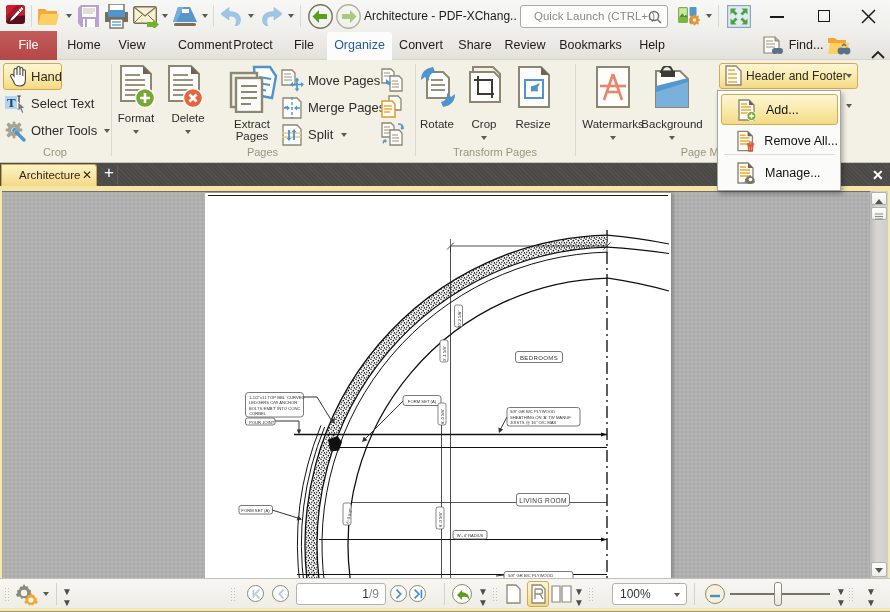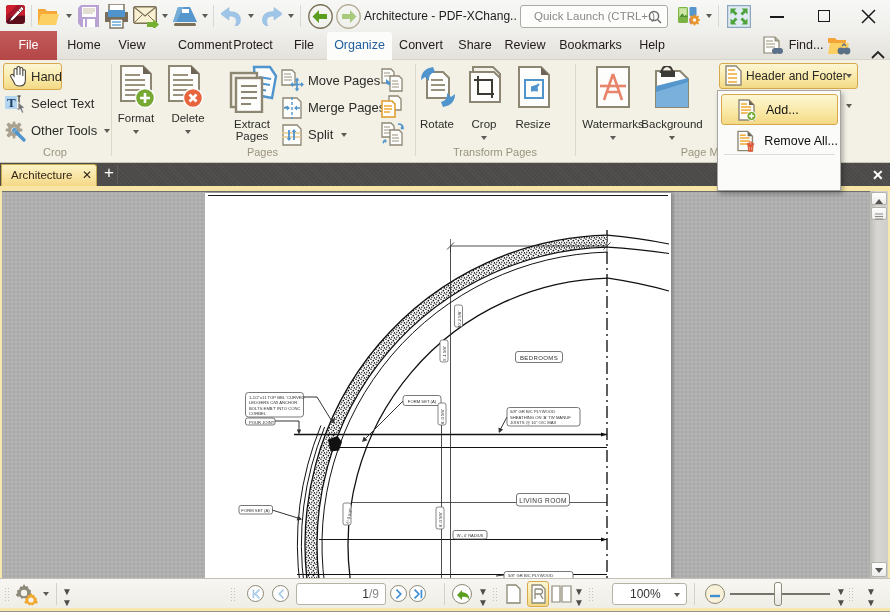--- a/index.html
+++ b/index.html
@@ -19,21 +19,21 @@
 #ribbon{left:0;top:60px;width:890px;height:103px;background:#f3f1e6;border-bottom:1px solid #c9c6b8}
 .rsep{top:4px;width:1px;height:92px;background:#dcd9cb}
 .glabel{top:86px;font-size:11px;color:#9a947e;text-align:center}
 .bigbtn{top:2px;width:58px;text-align:center;font-size:11.5px;color:#2b2b28}
 .biglabel{margin-top:2px;line-height:12px}
 .darr{width:0;height:0;border-left:3.5px solid transparent;border-right:3.5px solid transparent;border-top:4px solid #5c5b55;display:inline-block}
 .smallrow{height:27px;font-size:13px;color:#2b2b28;display:flex;align-items:center;white-space:nowrap}
 .ybtn{background:linear-gradient(#fdf6d4,#f9e9a8 55%,#f3d985);border:1px solid #d7a94c;border-radius:3px}
 
 #tabbar{left:0;top:163px;width:890px;height:23px;background:#4b4a48;background-image:repeating-linear-gradient(45deg,rgba(255,255,255,.04) 0 1px,transparent 1px 3px)}
-#doctab{left:1px;top:1px;width:96px;height:22px;background:linear-gradient(#fdf3c6,#f4d887);border-radius:0 3px 0 0;border:1px solid #c9a94e;border-bottom:none;color:#33271a;font-size:11.5px;line-height:21px;padding-left:9px}
+#doctab{left:1px;top:1px;width:96px;height:22px;background:linear-gradient(#fdf3c6,#f4d887);border-radius:0 3px 0 0;border:1px solid #c9a94e;border-bottom:none;color:#33271a;font-size:11.5px;line-height:21px;padding-left:17px}
 #ystrip{left:0;top:186px;width:890px;height:5px;background:#f6e5a4}
 
 #docarea{left:0;top:191px;width:890px;height:387px;background:#acacac}
 #doctex{left:2px;top:0;width:868px;height:387px;border-top:1px solid #6e6e6c}
 #yleft{left:0;top:191px;width:2px;height:417px;background:#f7e8ac}
 #yright{left:888px;top:191px;width:2px;height:417px;background:#f7e8ac}
 #page{left:205px;top:2px;width:466px;height:385px;background:#fff;box-shadow:2px 0 3px rgba(0,0,0,.25)}
 
 #vscroll{left:870px;top:0;width:18px;height:387px;background:linear-gradient(90deg,#bdbcb9,#d8d7d4 40%,#cfcecb)}
 .sbtn{left:1px;width:16px;background:linear-gradient(#fefefe,#ececea);border:1px solid #b3b1ac;border-radius:2px}
@@ -529,21 +529,21 @@
   <div class="abs ybtn" style="left:527px;top:2px;width:22px;height:26px"></div>
   <svg class="abs" style="left:530px;top:5px" width="17" height="20" viewBox="0 0 17 20">
       <path d="M2 1h9l4 4v14H2z" fill="#fff" stroke="#8d8977" stroke-width="1.3"></path>
       <path d="M5 5v10M5 5h5q2.5 0 2.5 2.5T10 10H5M10 10l3 5" stroke="#8d8977" stroke-width="1.3" fill="none"></path>
     </svg>
   <svg class="abs" style="left:551px;top:5px" width="21" height="20" viewBox="0 0 21 20">
       <path d="M1 2h8v16H1zM11 2h9v16h-9z" fill="#fff" stroke="#8d8977" stroke-width="1.2"></path>
     </svg>
   <div class="chev2 abs" style="left:574px">▼<br>▼</div>
   <div class="grip abs" style="left:588px"></div>
-  <div class="abs" style="left:612px;top:4px;width:75px;height:22px;background:#fff;border:1px solid #b5b3a8;border-radius:3px;font-size:12px;line-height:20px;padding-left:17px">100%
+  <div class="abs" style="left:612px;top:4px;width:75px;height:22px;background:#fff;border:1px solid #b5b3a8;border-radius:3px;font-size:12px;line-height:20px;padding-left:7px">100%
     <span class="darr" style="position:absolute;right:6px;top:9px"></span>
   </div>
   <div class="abs" style="left:694px;top:4px;width:1px;height:22px;background:#d4d2c6"></div>
   <div class="cbtn2 abs" style="left:705px;background:#f8f0d8"><svg width="14" height="14" viewBox="0 0 14 14" style="margin-top:4px">
         <path d="M2 7h10" stroke="#3f8fd2" stroke-width="2.4"></path>
       </svg></div>
   <div class="abs" style="left:730px;top:14px;width:100px;height:1.5px;background:#76736a"></div>
   <div class="abs" style="left:774px;top:3px;width:8px;height:24px;background:linear-gradient(#fff,#e8e7e2);border:1px solid #8d8977;border-radius:3px"></div>
   <div class="chev2 abs" style="left:836px">▼<br>▼</div>
   <div class="grip abs" style="left:848px"></div>
@@ -566,13 +566,22 @@
       <path d="M1 1h10l5 5v15H1z" fill="#fdfdfc" stroke="#8d8673" stroke-width="1.4"></path>
       <path d="M11 1l5 5h-5z" fill="#6e6455"></path>
       <path d="M3 5h6M3 8h10M3 11h10M3 14h10" stroke="#f0a830" stroke-width="1.6"></path>
       <path d="M10.8 15h6.4l-.9 7h-4.6z" fill="#d9502e"></path>
       <rect x="10" y="13.2" width="8" height="1.6" rx=".8" fill="#d9502e"></rect>
       <path d="M12.7 13v-1h2.6v1" stroke="#d9502e" stroke-width="1" fill="none"></path>
       <path d="M12.6 16.5l.3 4M15.4 16.5l-.3 4" stroke="#f6beab" stroke-width=".8"></path>
     </svg>Remove All...
   </div>
   <div class="abs" style="left:6px;top:62.5px;width:111px;height:1px;background:#dddbd4"></div>
+  <div class="mitem abs" style="top:66px">
+    <svg width="19" height="22" viewBox="0 0 19 22">
+      <path d="M1 1h10l5 5v15H1z" fill="#fdfdfc" stroke="#8d8673" stroke-width="1.4"></path>
+      <path d="M11 1l5 5h-5z" fill="#6e6455"></path>
+      <path d="M3 5h6M3 8h10M3 11h10M3 14h10" stroke="#f0a830" stroke-width="1.6"></path>
+      <path d="M13.5 13l.8 1.4 1.6.2.4 1.6 1.4.8-.4 1.6.8 1.4-1.2 1-1.6-.2-1 1.4-1.5-.5-1.5.5-1-1.4-1.6.2-1.2-1 .8-1.4-.4-1.6 1.4-.8.4-1.6 1.6-.2z" fill="#77746a"></path>
+      <circle cx="13.5" cy="17.5" r="1.8" fill="#fdfdfc"></circle>
+    </svg>Manage...
+  </div>
 </div>
 
 </body></html>

